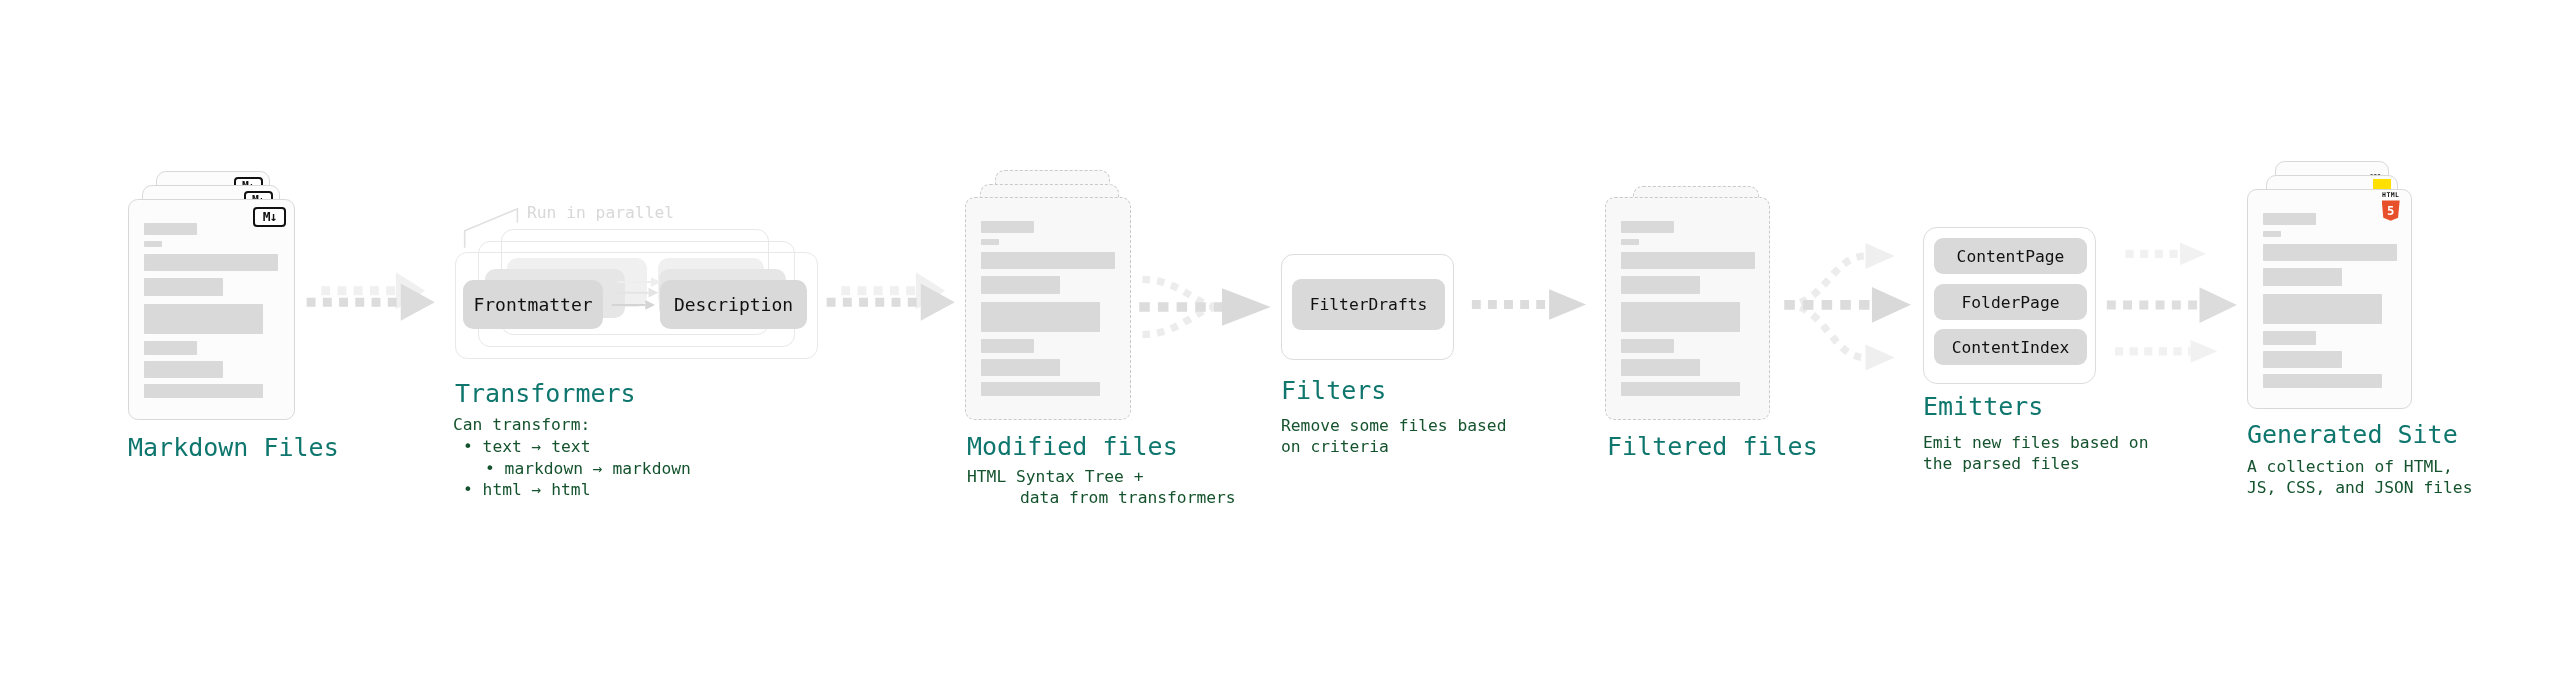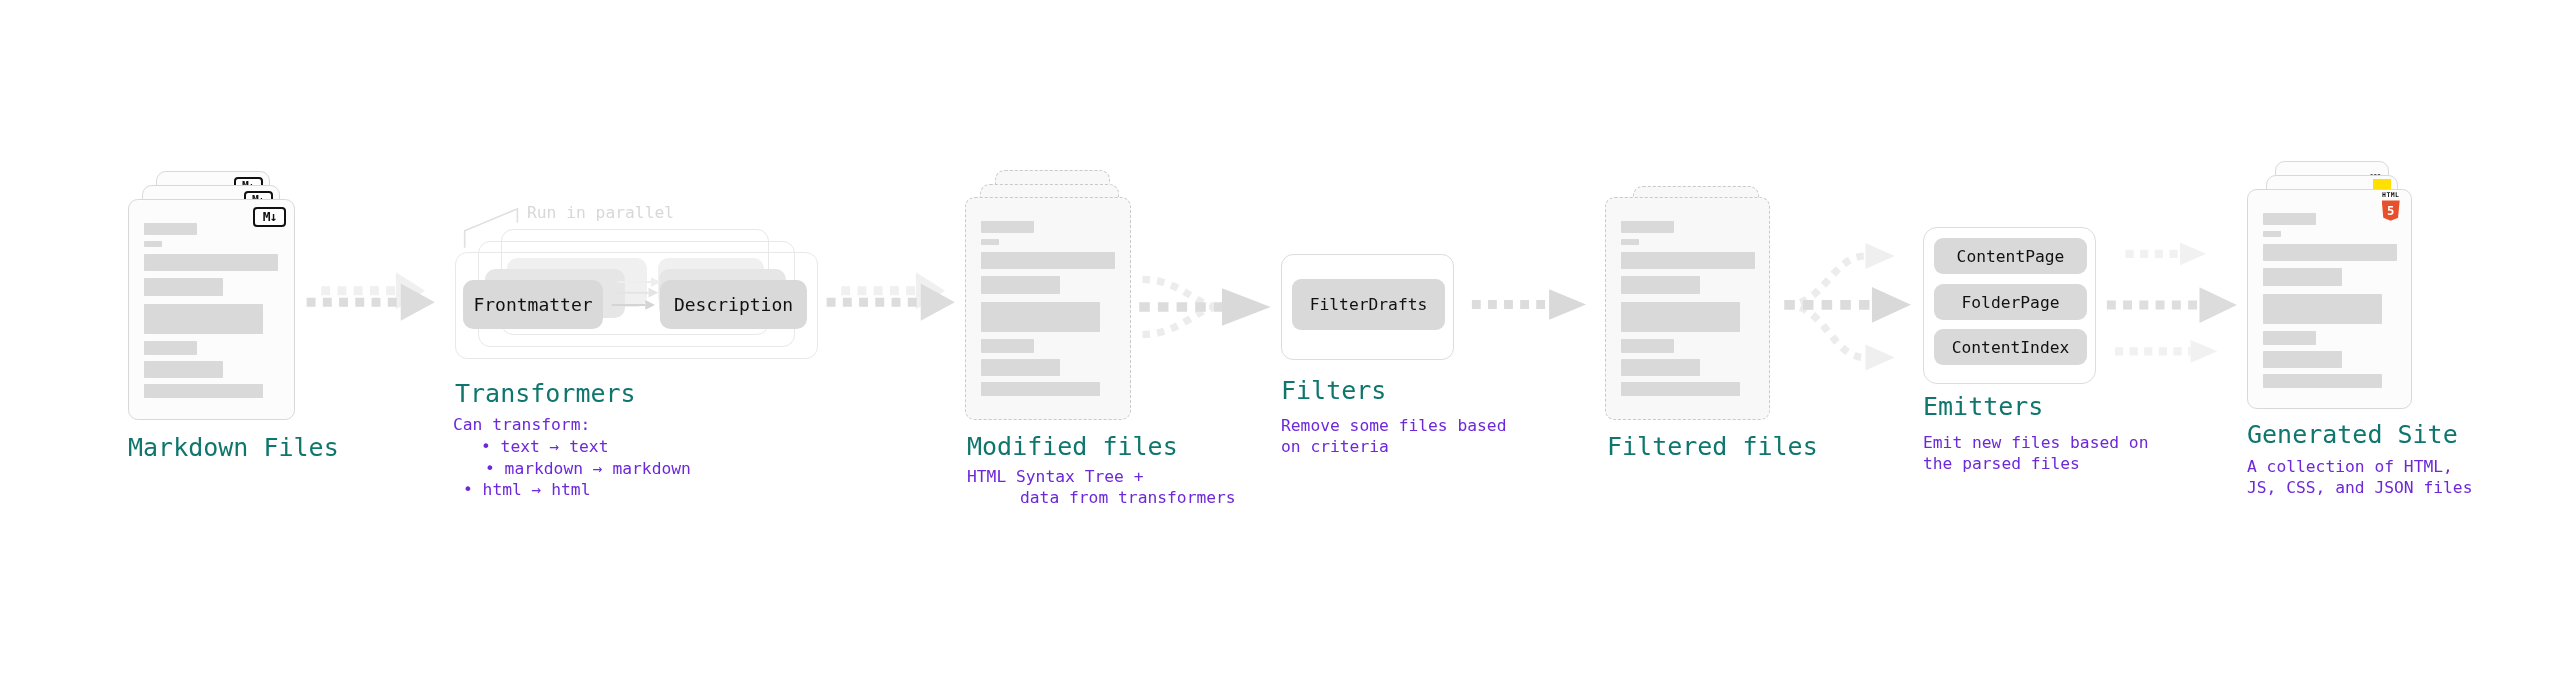--- a/index.html
+++ b/index.html
@@ -37,21 +37,21 @@
   
   .obox{position:absolute;border:1.6px solid #e8e8e8;border-radius:12.2px;background:transparent;box-sizing:border-box;}
   .pbox{position:absolute;border:1.6px solid #dcdcdc;border-radius:12.2px;background:#ffffff;box-sizing:border-box;}
   .pill{position:absolute;background:#d9d9d9;border-radius:10.6px;display:flex;align-items:center;justify-content:center;
     font-size:18px;color:#111;}
   .pill.sm{font-size:16.3px;border-radius:9px;}
   .pill.ghost1{background:#e6e6e6;}
   .pill.ghost2{background:#f0f0f0;}
   
   .label{position:absolute;font-size:25px;font-weight:500;color:#0f766e;white-space:pre;}
-  .sub{position:absolute;font-size:16.3px;color:#6d28d9;line-height:21px;white-space:pre;}
+  .sub{position:absolute;font-size:16.3px;color:#14532d;line-height:21px;white-space:pre;}
   .annotation{position:absolute;font-size:16.3px;color:#d8d8d8;white-space:pre;}
   .arrow-svg{position:absolute;display:block;}
 </style>
 </head>
 <body>
 
 <div class="canvas">
 
   <div class="doc" style="left:156px;top:171px;width:114px;height:221px;">
     <div class="md-badge small">M↓</div>
@@ -102,21 +102,21 @@
       <polygon points="52,18 52,30 64,24" fill="#e4e4e4"></polygon>
     <line x1="7" y1="39" x2="48" y2="39" stroke="#d4d4d4" stroke-width="2.5"></line>
       <polygon points="48,33 48,45 60,39" fill="#d4d4d4"></polygon>
   </svg>
 
   <div class="pill" style="left:463px;top:280px;width:140px;height:49px;">Frontmatter</div>
   <div class="pill" style="left:660px;top:280px;width:147px;height:49px;">Description</div>
 
   <div class="label" style="left:455px;top:379px;">Transformers</div>
   <div class="sub" style="left:453px;top:414px;">Can transform:</div>
-  <div class="sub" style="left:463px;top:436px;margin-left:18px;">• text → text</div>
+  <div class="sub" style="left:463px;top:436px;">• text → text</div>
   <div class="sub" style="left:485px;top:458px;">• markdown → markdown</div>
   <div class="sub" style="left:463px;top:479px;">• html → html</div>
 
   <svg class="arrow-svg" style="left:825px;top:264px;" width="142" height="65" viewBox="0 0 175 80">
     <line x1="20" y1="33" x2="112" y2="33" stroke="#f0f0f0" stroke-width="11" stroke-dasharray="11 9"></line>
     <polygon points="112,10 112,56 148,33" fill="#f0f0f0"></polygon>
     <line x1="2" y1="47" x2="118" y2="47" stroke="#dcdcdc" stroke-width="11" stroke-dasharray="11 9"></line>
     <polygon points="118,24 118,70 160,47" fill="#dcdcdc"></polygon>
   </svg>
 

